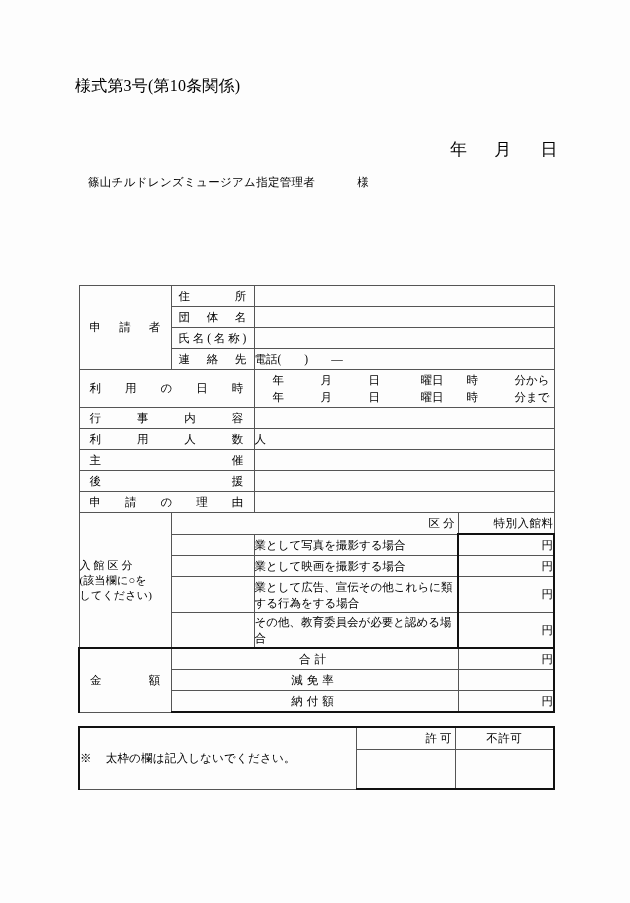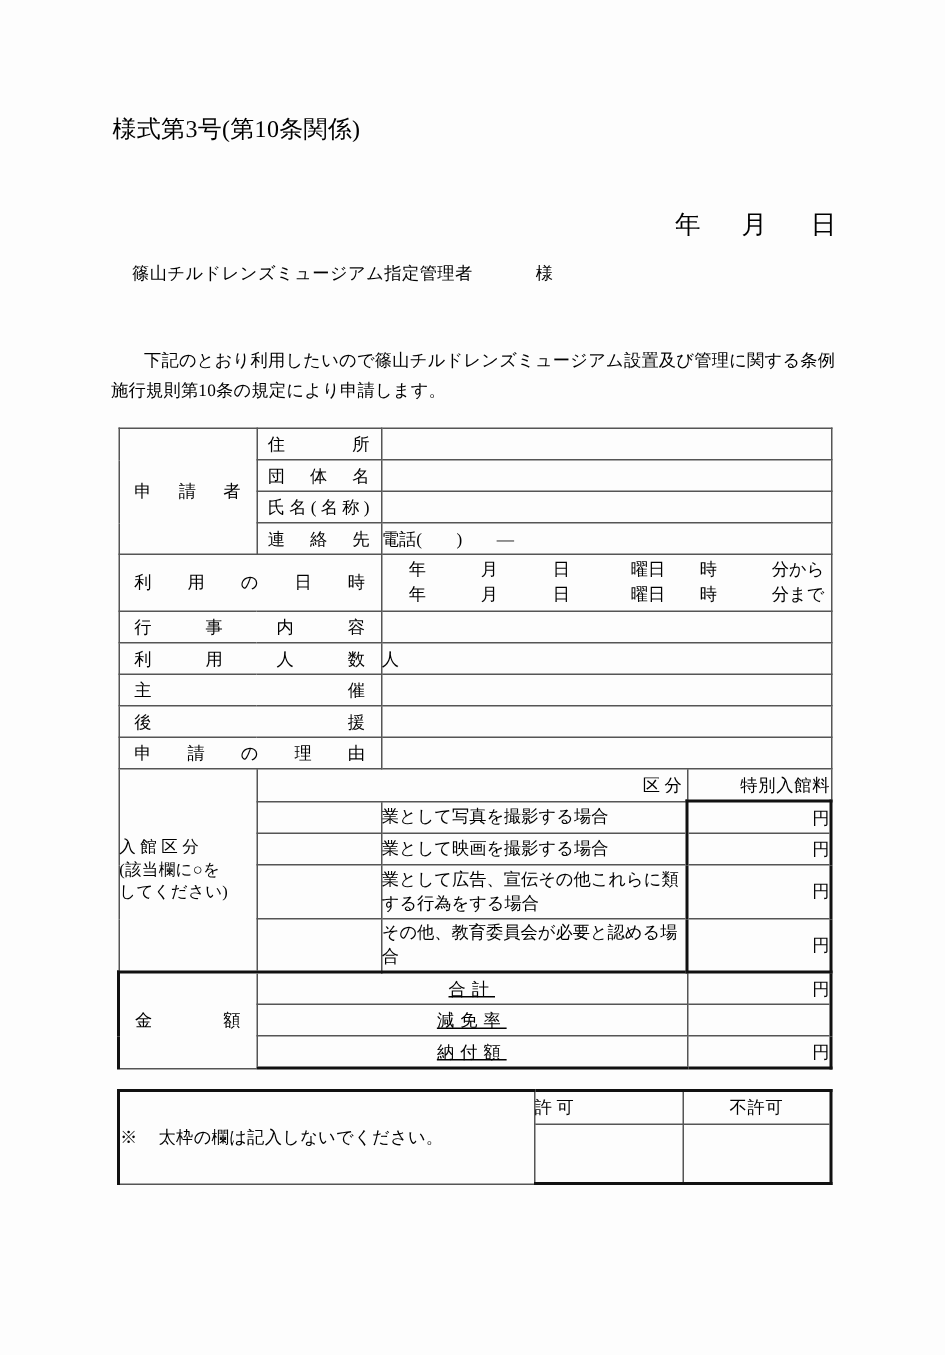--- a/index.html
+++ b/index.html
@@ -143,21 +143,21 @@
 
   .kbn-label {
     text-align: left;
     line-height: 15px;
     font-size: 11px;
     letter-spacing: 0.2px;
   }
   .kbn-label .l1 { letter-spacing: 3px; }
 
   
-  .amt-name { text-align: center; letter-spacing: 4px; text-decoration: underline; }
+  .amt-name { text-align: center; letter-spacing: 4px; }
 
   
   .bottom-table {
     position: absolute;
     left: 78px;
     top: 726px;
     width: 475px;
     border-collapse: collapse;
     table-layout: fixed;
     font-size: 11.5px;
@@ -170,21 +170,21 @@
   .bt-frameT { border-top: 2px solid #111 !important; }
   .bt-frameB { border-bottom: 2px solid #111 !important; }
   .bt-frameL { border-left: 2px solid #111 !important; }
   .bt-frameR { border-right: 2px solid #111 !important; }
   .note-cell {
     padding-left: 10px;
     letter-spacing: 0.2px;
     white-space: nowrap;
   }
   .note-cell .mark { margin-right: 14px; }
-  .perm-head { text-align: left; letter-spacing: 3px; height: 21px; }
+  .perm-head { text-align: right; letter-spacing: 3px; height: 21px; }
   .perm-head-2 { text-align: center; letter-spacing: 0.5px; height: 21px; }
   .perm-body { height: 38px; }
 </style>
 </head>
 <body>
 
 <div class="page">
 
   <div class="form-no">様式第3号(第10条関係)</div>
 
@@ -192,21 +192,20 @@
   <div class="date-line">
     <span class="y">年</span>
     <span class="m">月</span>
     <span>日</span>
   </div>
 
   <div class="addressee">
     <span>篠山チルドレンズミュージアム指定管理者</span><span class="sama">様</span>
   </div>
 
-  <div class="body-text">下記のとおり利用したいので篠山チルドレンズミュージアム設置及び管理に関する条例施行規則第10条の規定により申請します。</div>
 
   <table class="main-table">
     <colgroup>
       <col style="width:92px">
       <col style="width:83px">
       <col style="width:204px">
       <col style="width:96px">
     </colgroup>
     <tbody>
 

